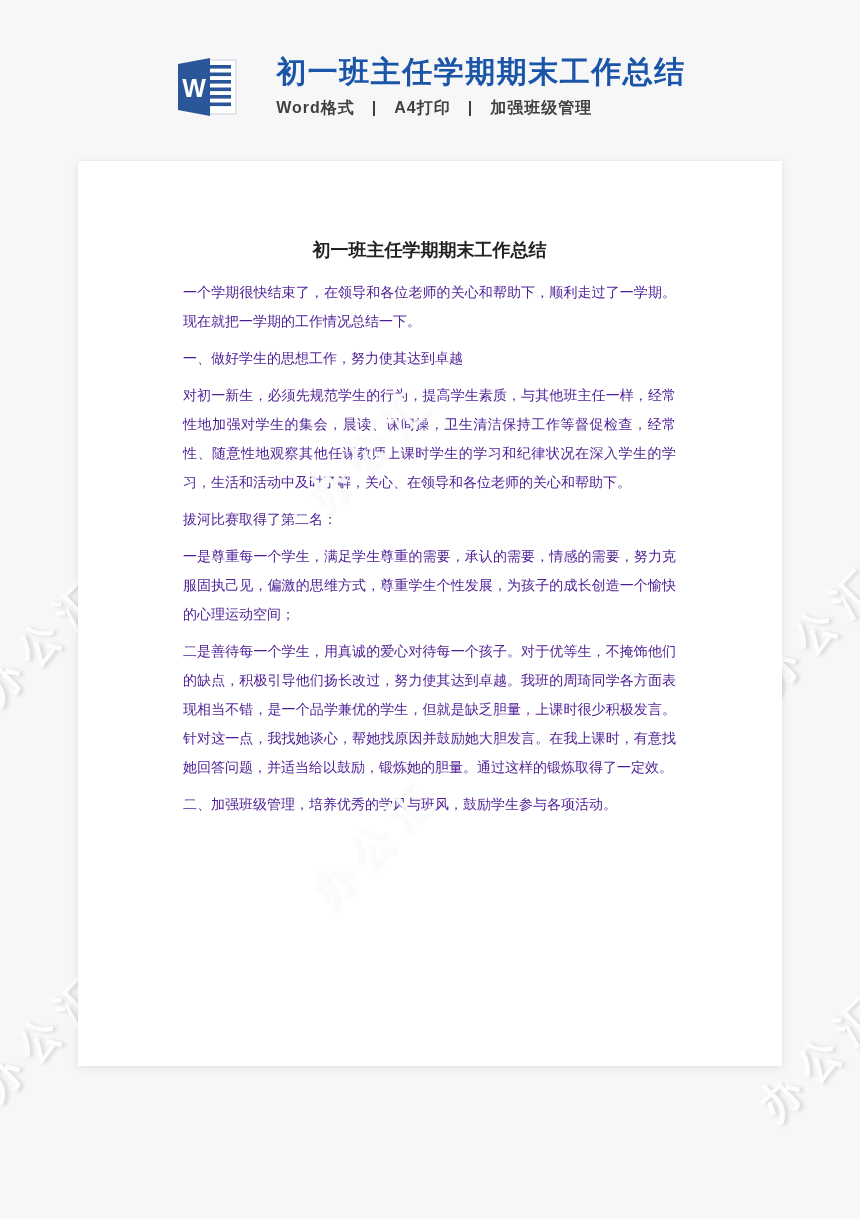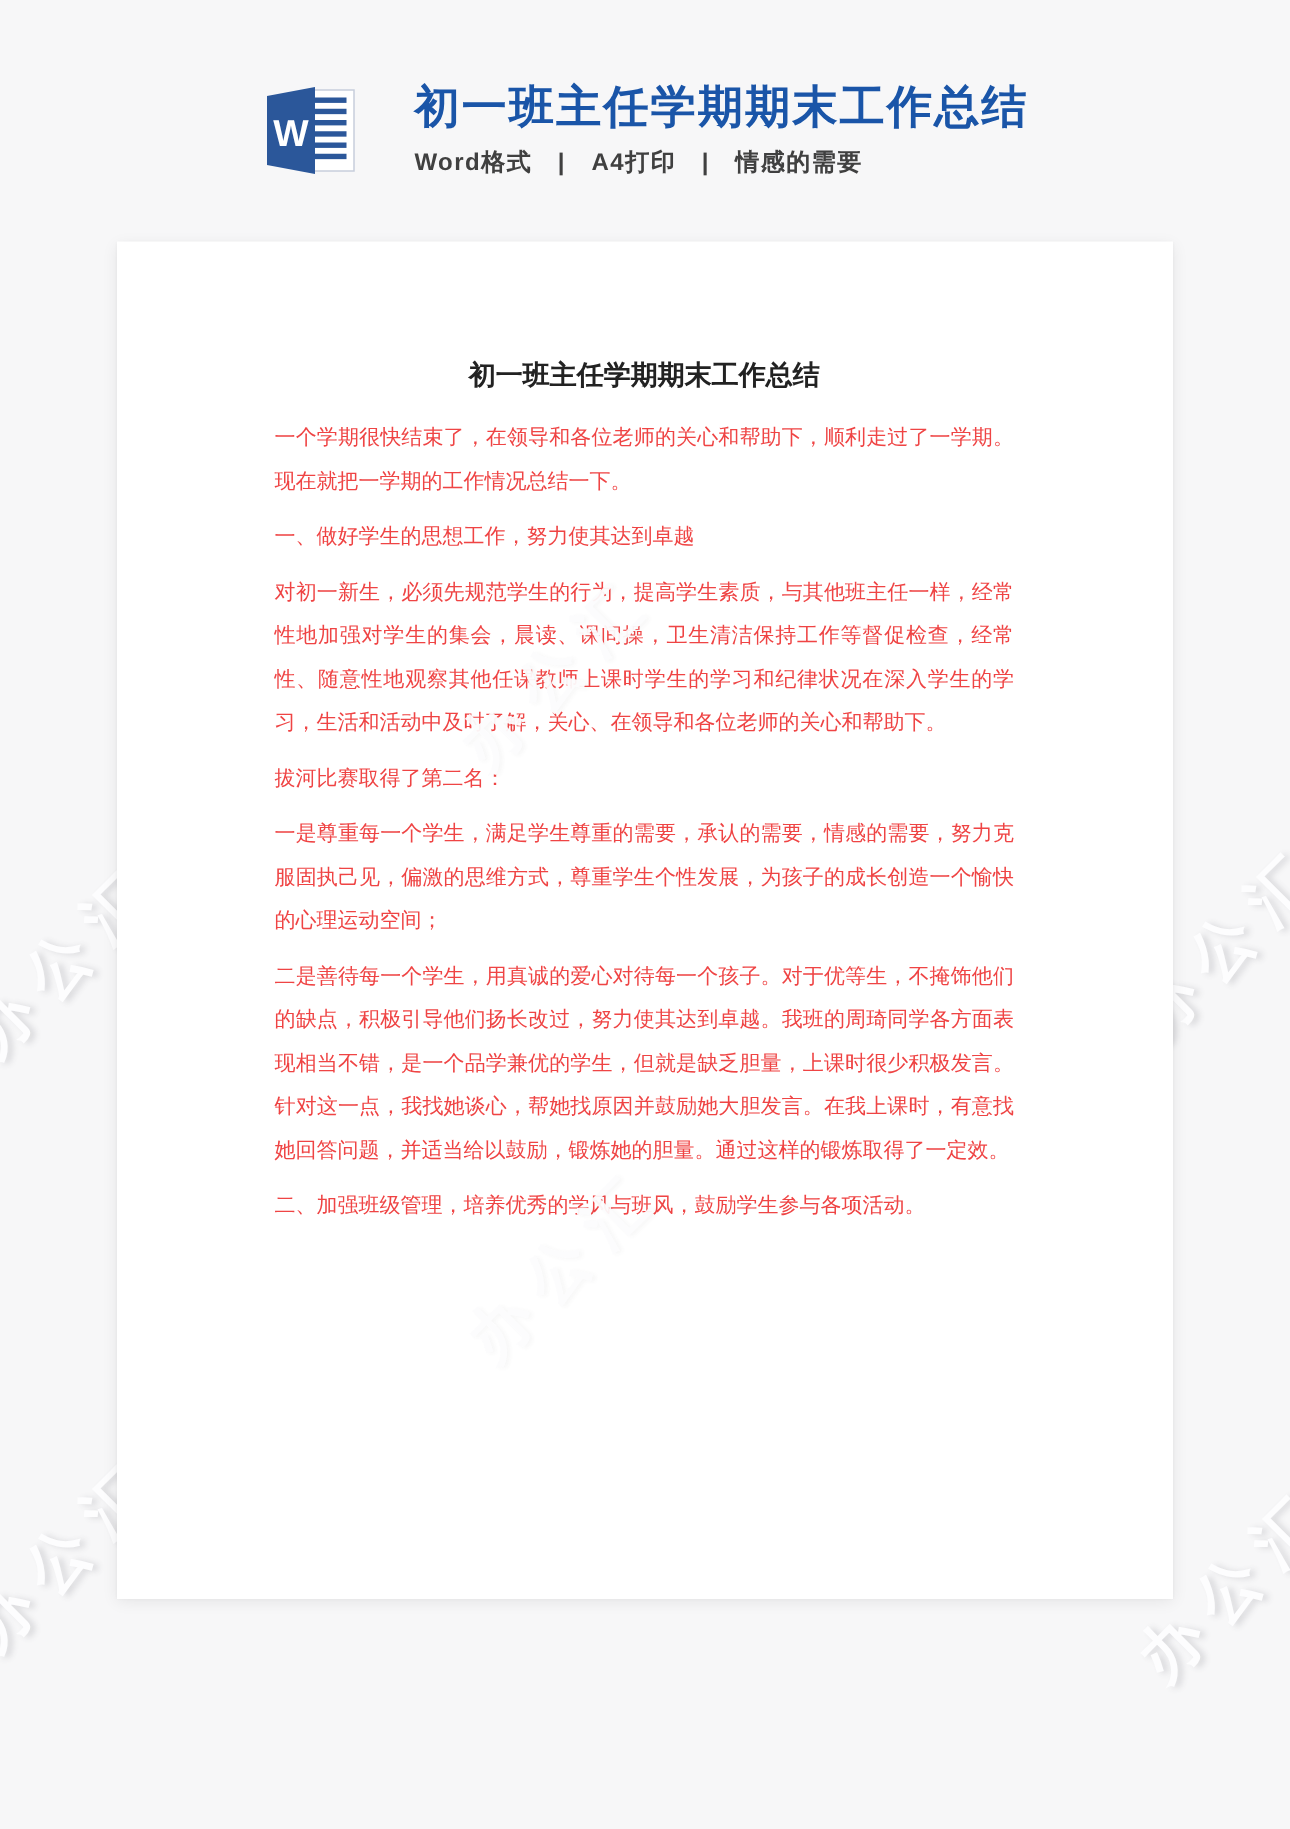--- a/index.html
+++ b/index.html
@@ -70,21 +70,21 @@
     overflow: hidden;
   }
   .doc-title {
     font-family: "Liberation Serif", "DejaVu Serif", serif;
     font-size: 18px; font-weight: bold; color: #222222;
     text-align: center; line-height: 30px;
     margin: 0 0 13px 0;
   }
   .doc-p {
     font-family: "Liberation Serif", "DejaVu Serif", serif;
-    font-size: 14px; color: #ef4444;
+    font-size: 14px; color: #4c1d95;
     line-height: 29px;
     text-align: justify;
     margin: 0 0 8px 0;
   }
 </style>
 </head>
 <body>
 
 <div class="wm wm-1">办公汇</div>
 <div class="wm wm-2">办公汇</div>
@@ -102,21 +102,21 @@
       <rect x="36" y="25" width="21" height="3.6"></rect>
       <rect x="36" y="32.5" width="21" height="3.6"></rect>
       <rect x="36" y="40" width="21" height="3.6"></rect>
       <rect x="36" y="47.5" width="21" height="3.6"></rect>
     </g>
     <polygon points="4,9 36,3 36,61 4,55" fill="#2b579a"></polygon>
     <text x="20" y="42" fill="#ffffff" font-size="25" font-weight="bold" text-anchor="middle" font-family="Liberation Sans, sans-serif">W</text>
   </svg>
   <div class="header-text">
     <div class="header-title">初一班主任学期期末工作总结</div>
-    <div class="header-meta">Word格式　|　A4打印　|　情感的需要</div>
+    <div class="header-meta">Word格式　|　A4打印　|　加强班级管理</div>
   </div>
 </div>
 
 <div class="page">
   <div class="doc-title">初一班主任学期期末工作总结</div>
   <div id="doc-body">
       <p class="doc-p">一个学期很快结束了，在领导和各位老师的关心和帮助下，顺利走过了一学期。现在就把一学期的工作情况总结一下。</p>
       <p class="doc-p">一、做好学生的思想工作，努力使其达到卓越</p>
       <p class="doc-p">对初一新生，必须先规范学生的行为，提高学生素质，与其他班主任一样，经常性地加强对学生的集会，晨读、课间操，卫生清洁保持工作等督促检查，经常性、随意性地观察其他任课教师上课时学生的学习和纪律状况在深入学生的学习，生活和活动中及时了解，关心、在领导和各位老师的关心和帮助下。</p>
       <p class="doc-p">拔河比赛取得了第二名：</p>

